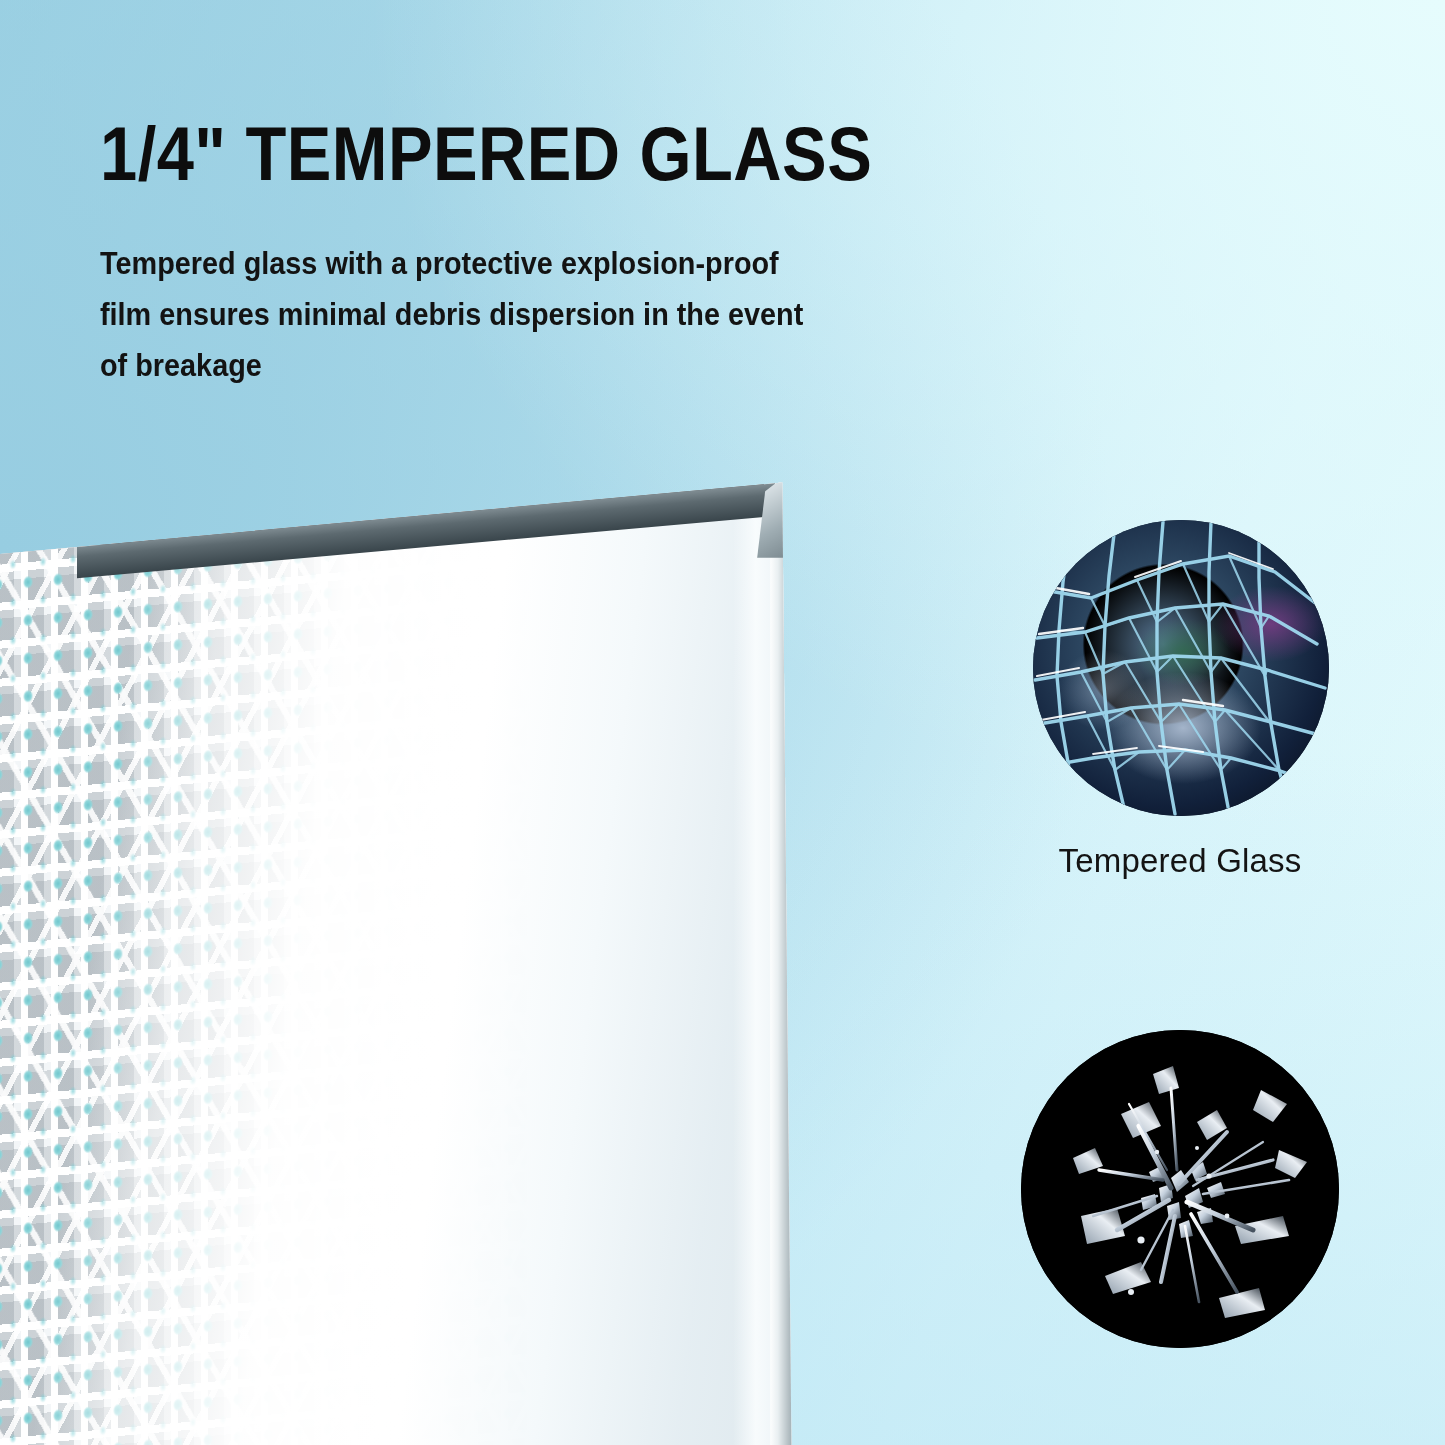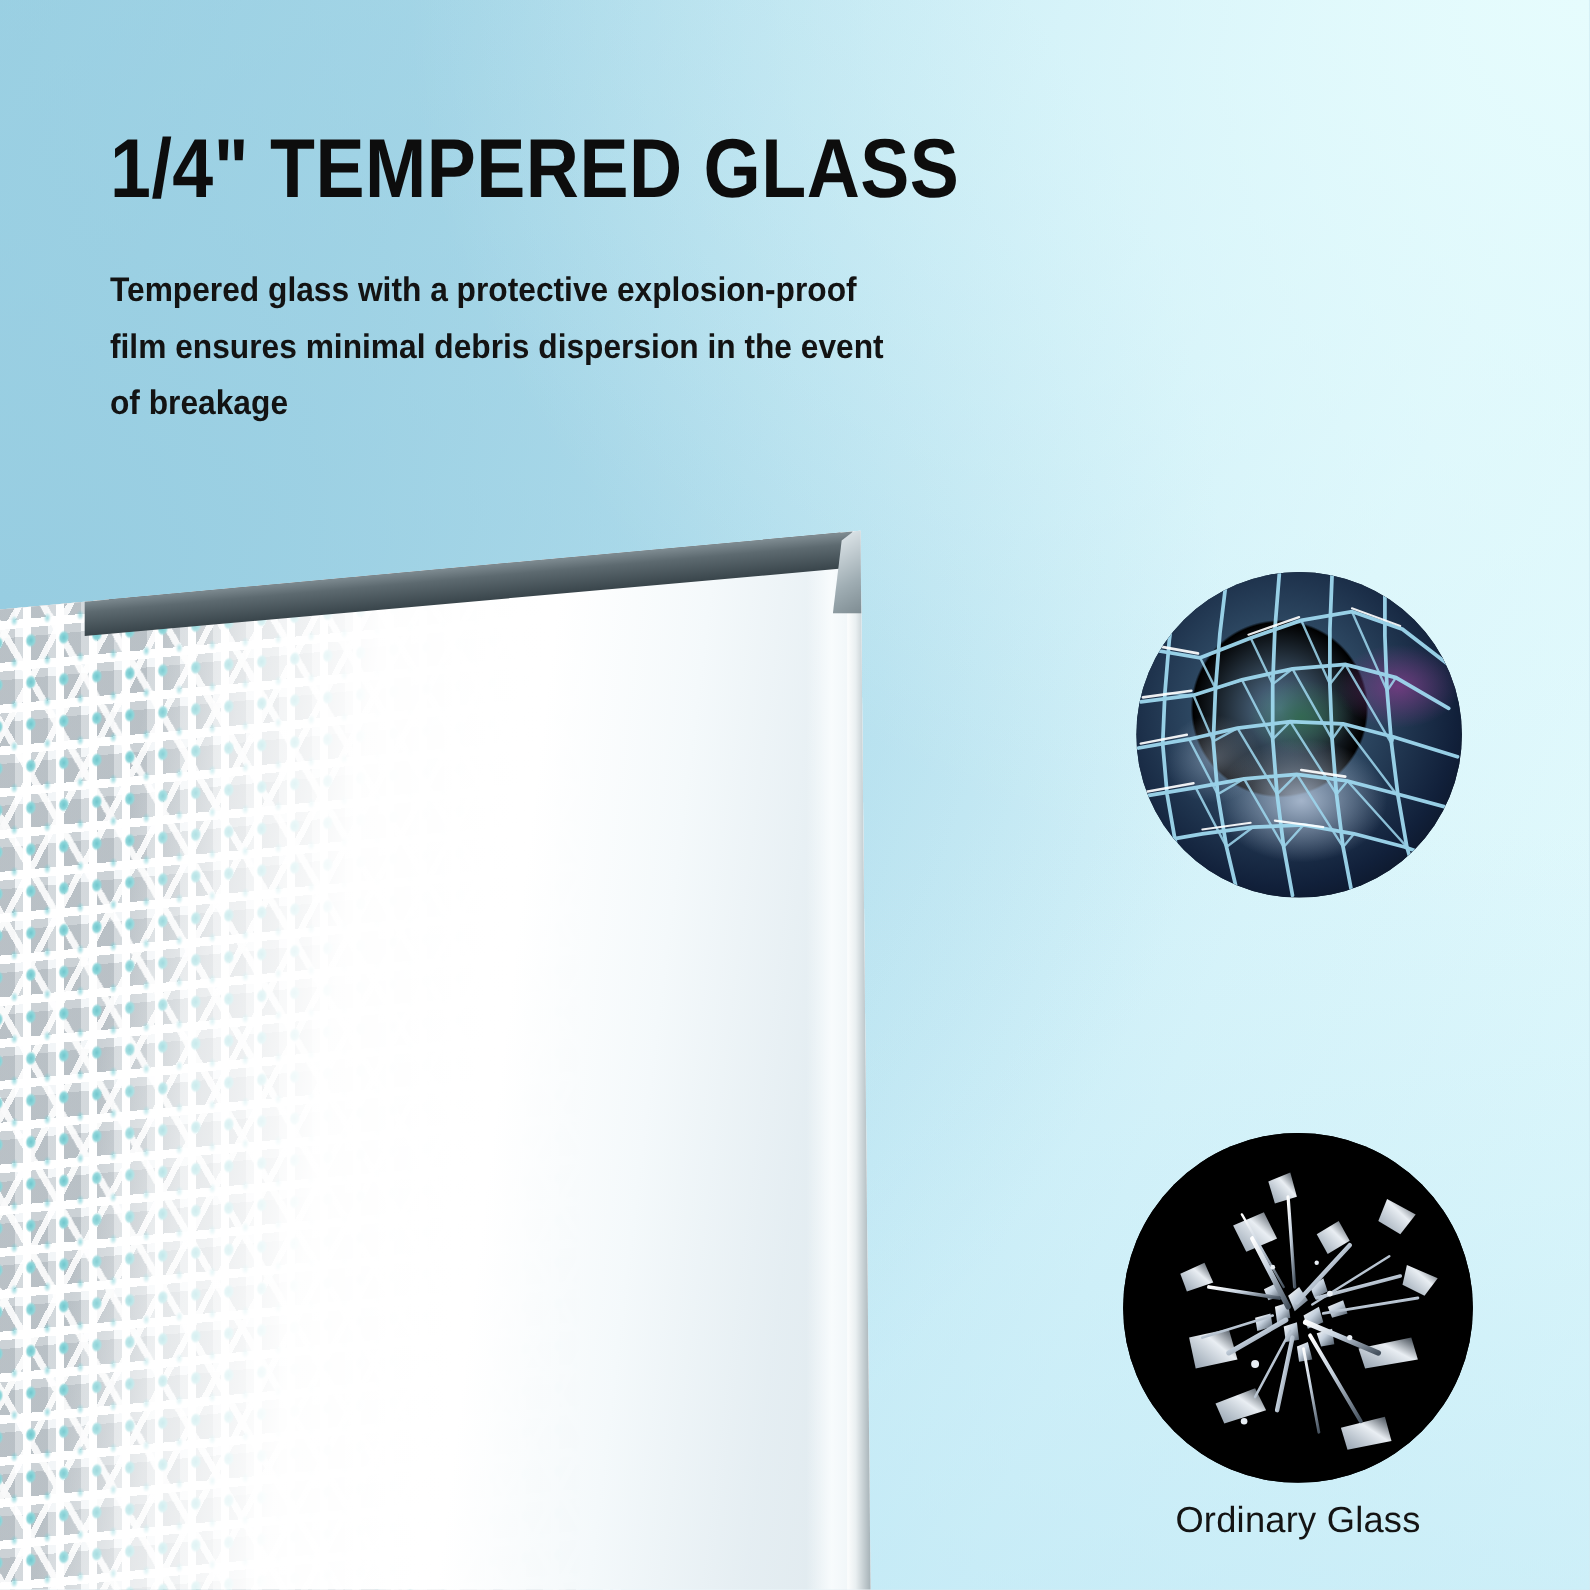--- a/index.html
+++ b/index.html
@@ -263,20 +263,21 @@
         <path d="M4 156 L46 148" stroke-width="2.2"></path>
         <path d="M8 200 L52 192" stroke-width="2.2"></path>
         <path d="M102 57 L148 41" stroke-width="2"></path>
         <path d="M150 180 L190 186" stroke-width="2.4"></path>
         <path d="M126 226 L170 232" stroke-width="2"></path>
         <path d="M196 33 L240 49" stroke-width="1.8"></path>
         <path d="M60 234 L104 228" stroke-width="1.8"></path>
       </g>
     </svg>
   </div>
+  <div class="cap" id="cap-tempered">Tempered Glass</div>
 
   <div class="circle" id="circle-ordinary">
     <svg width="318" height="318" viewBox="0 0 318 318" aria-hidden="true">
       <defs>
         <linearGradient id="shard" x1="0" y1="0" x2="1" y2="1">
           <stop offset="0%" stop-color="#ffffff"></stop>
           <stop offset="45%" stop-color="#c3cfdc"></stop>
           <stop offset="100%" stop-color="#46525f"></stop>
         </linearGradient>
         <linearGradient id="shard2" x1="0" y1="1" x2="1" y2="0">
@@ -330,15 +331,14 @@
       <g fill="#e8eef4">
         <circle cx="120" cy="210" r="3.6"></circle>
         <circle cx="188" cy="146" r="2.6"></circle>
         <circle cx="136" cy="122" r="2.2"></circle>
         <circle cx="206" cy="186" r="2.4"></circle>
         <circle cx="110" cy="262" r="3"></circle>
         <circle cx="176" cy="118" r="2"></circle>
       </g>
     </svg>
   </div>
-  <div class="cap" id="cap-ordinary">Ordinary Glass</div>
 
 </div>
 
 </body></html>

